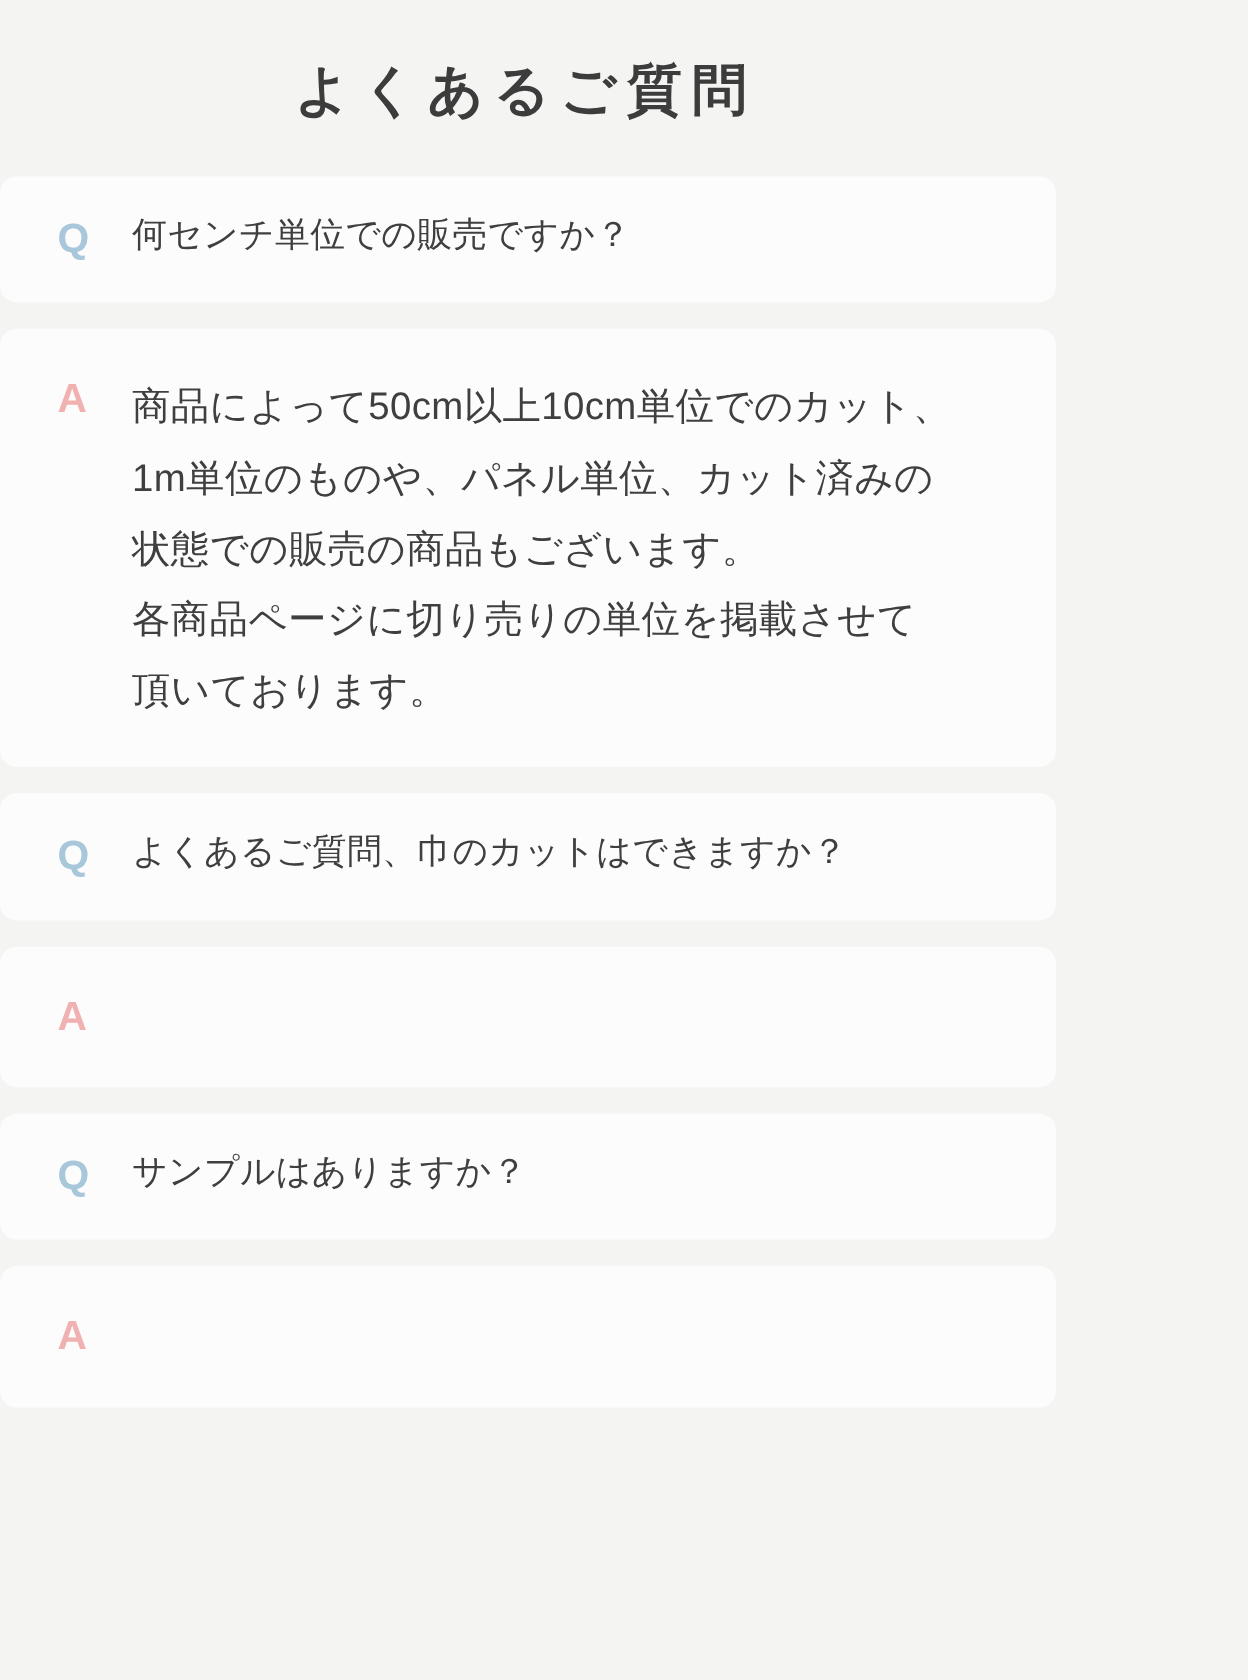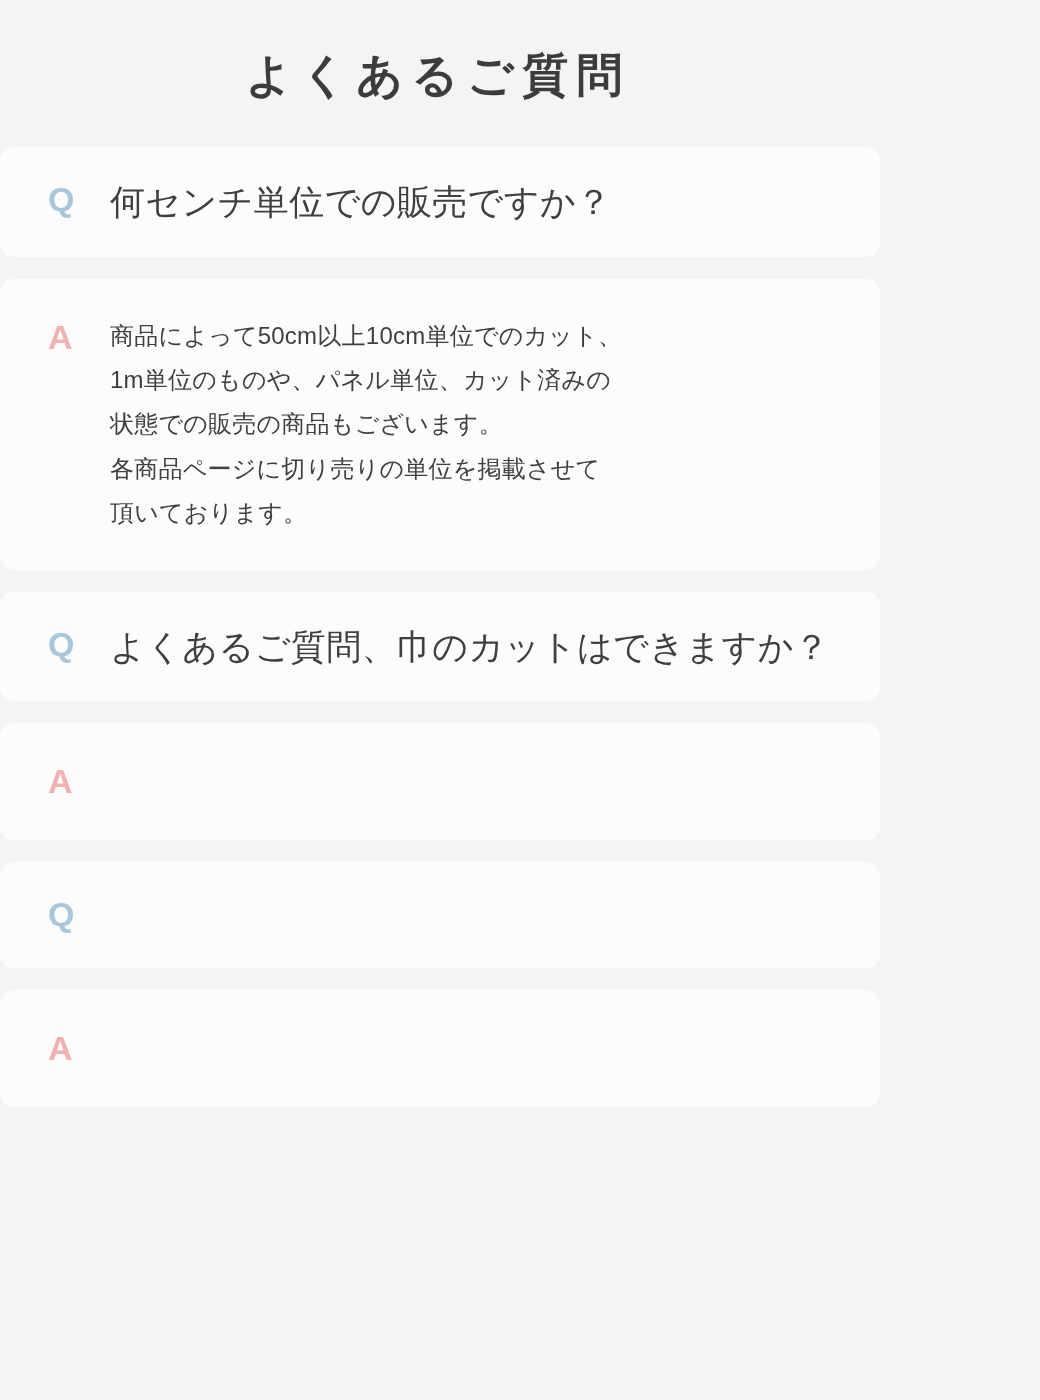--- a/index.html
+++ b/index.html
@@ -65,29 +65,30 @@
     letter-spacing: 0.02em;
   }
   .marker.q {
     color: #a9c7da;
   }
   .marker.a {
     color: #f2b1b1;
   }
   .card-text {
     color: #3f3f3f;
-    font-size: 24px;
+    font-size: 32px;
     line-height: 1.85;
     letter-spacing: 0.01em;
     white-space: pre-line;
     padding-top: 1px;
   }
   .card.question .card-text {
-    font-size: 35px;
+    font-size: 29px;
     line-height: 1.5;
+    font-family: Liberation Mono, monospace;
   }
 </style>
 </head>
 <body>
 
 <div class="page">
 
   <h1 class="faq-title">よくあるご質問</h1>
 
   <div class="cards">
@@ -110,20 +111,21 @@
       <div class="marker q">Q</div>
       <div class="card-text">よくあるご質問、巾のカットはできますか？</div>
     </div>
 
     <div class="card answer">
       <div class="marker a">A</div>
     </div>
 
     <div class="card question">
       <div class="marker q">Q</div>
+      <div class="card-text">サンプルはありますか？</div>
     </div>
 
     <div class="card answer">
       <div class="marker a">A</div>
     </div>
 
   </div>
 </div>
 
 </body></html>

